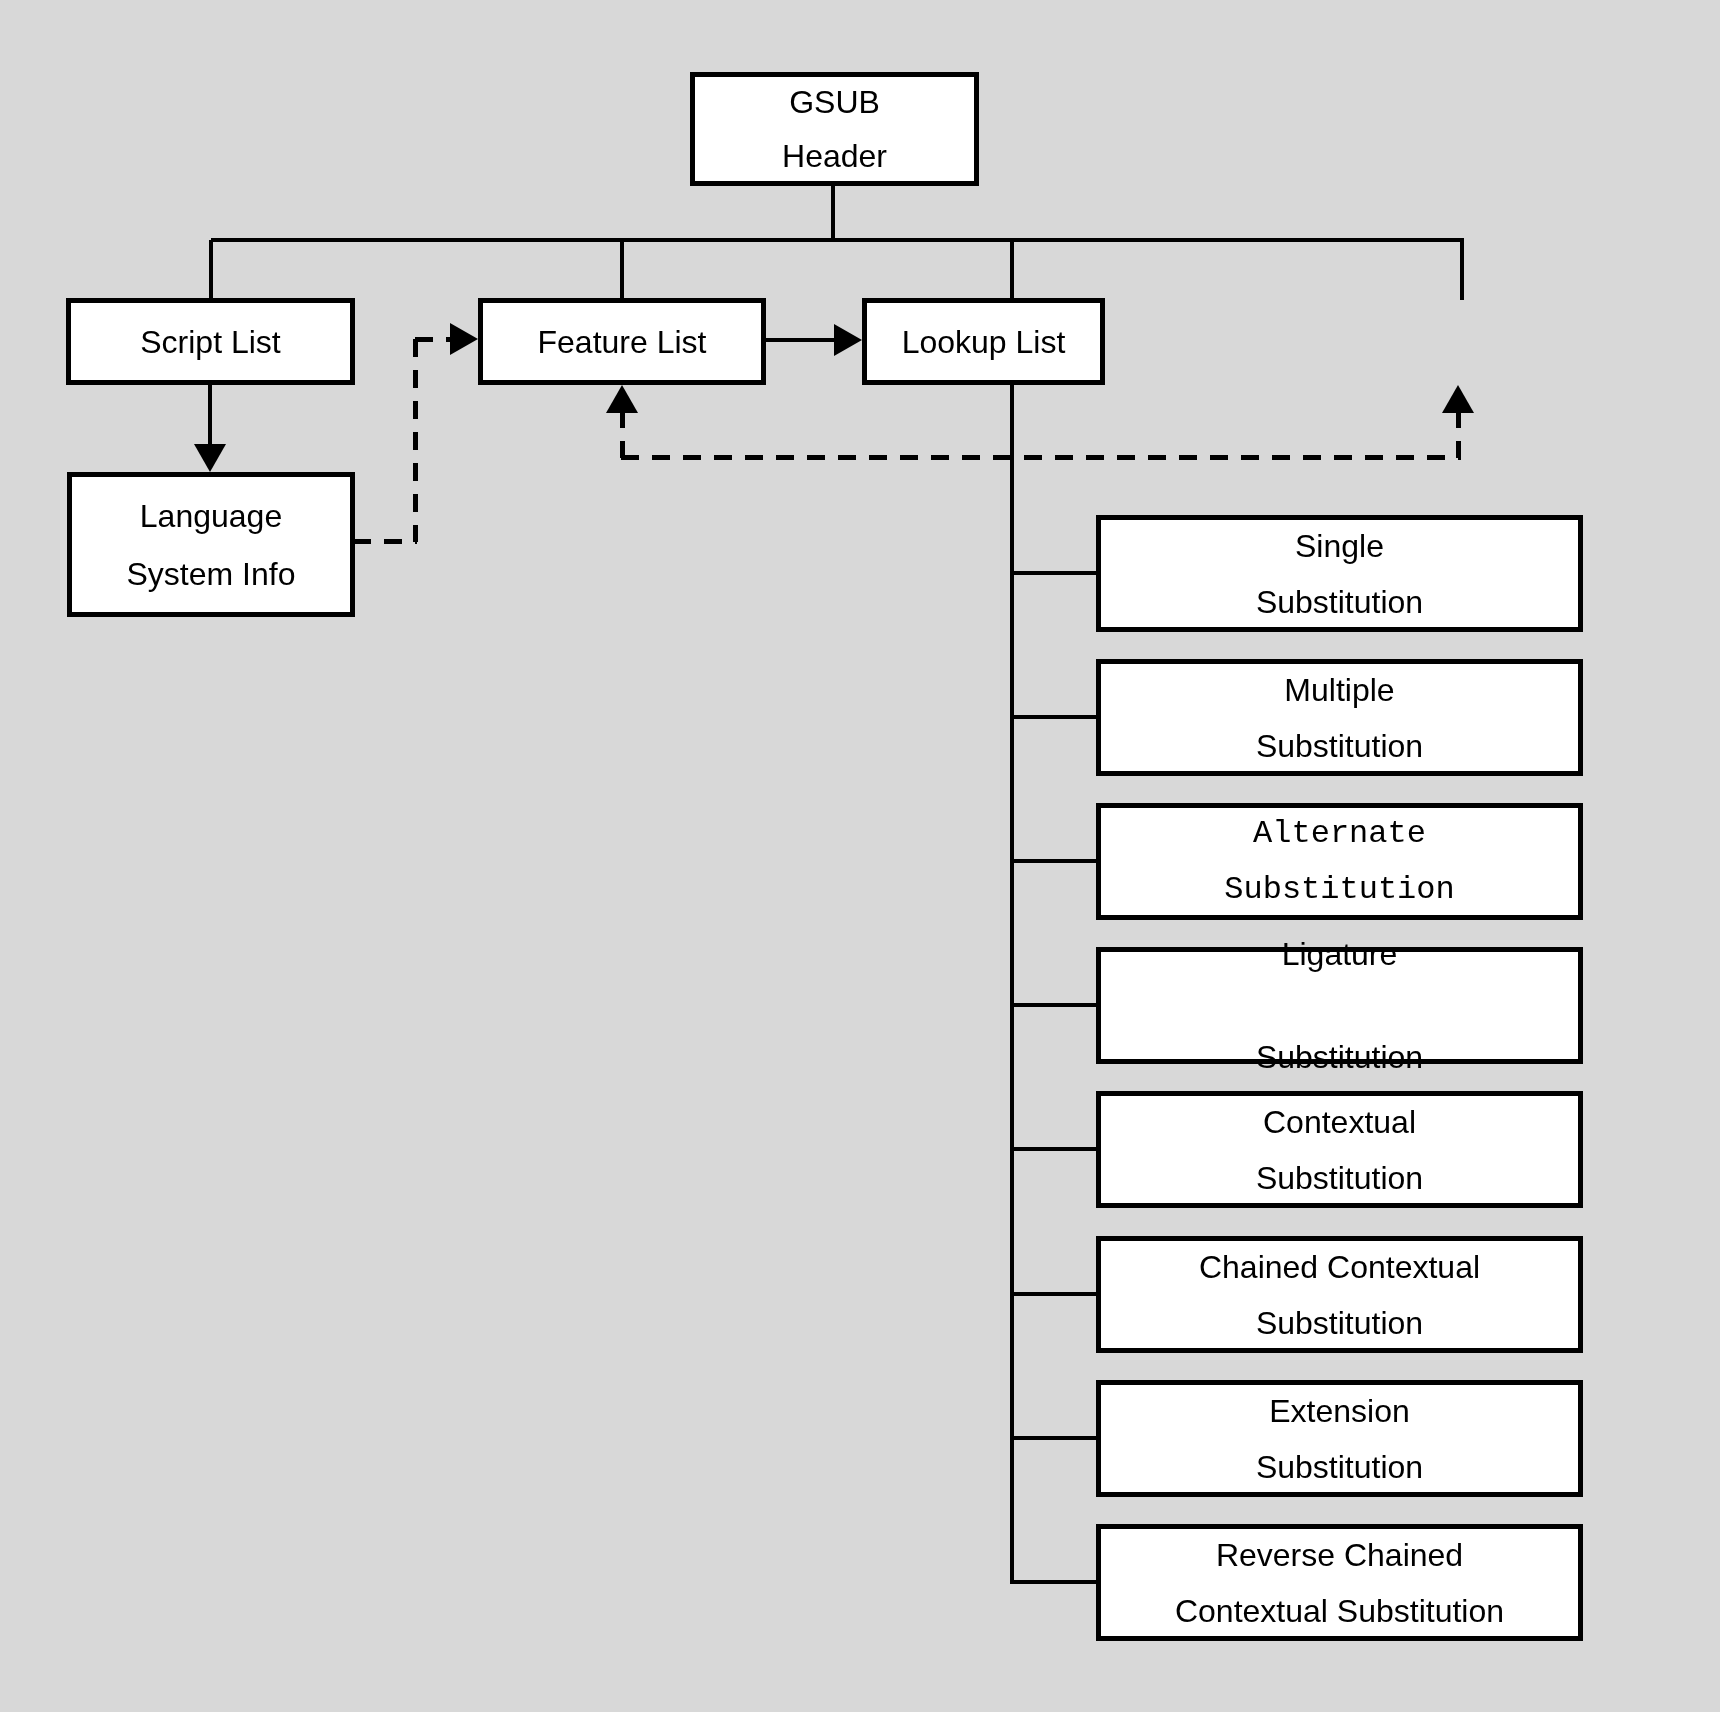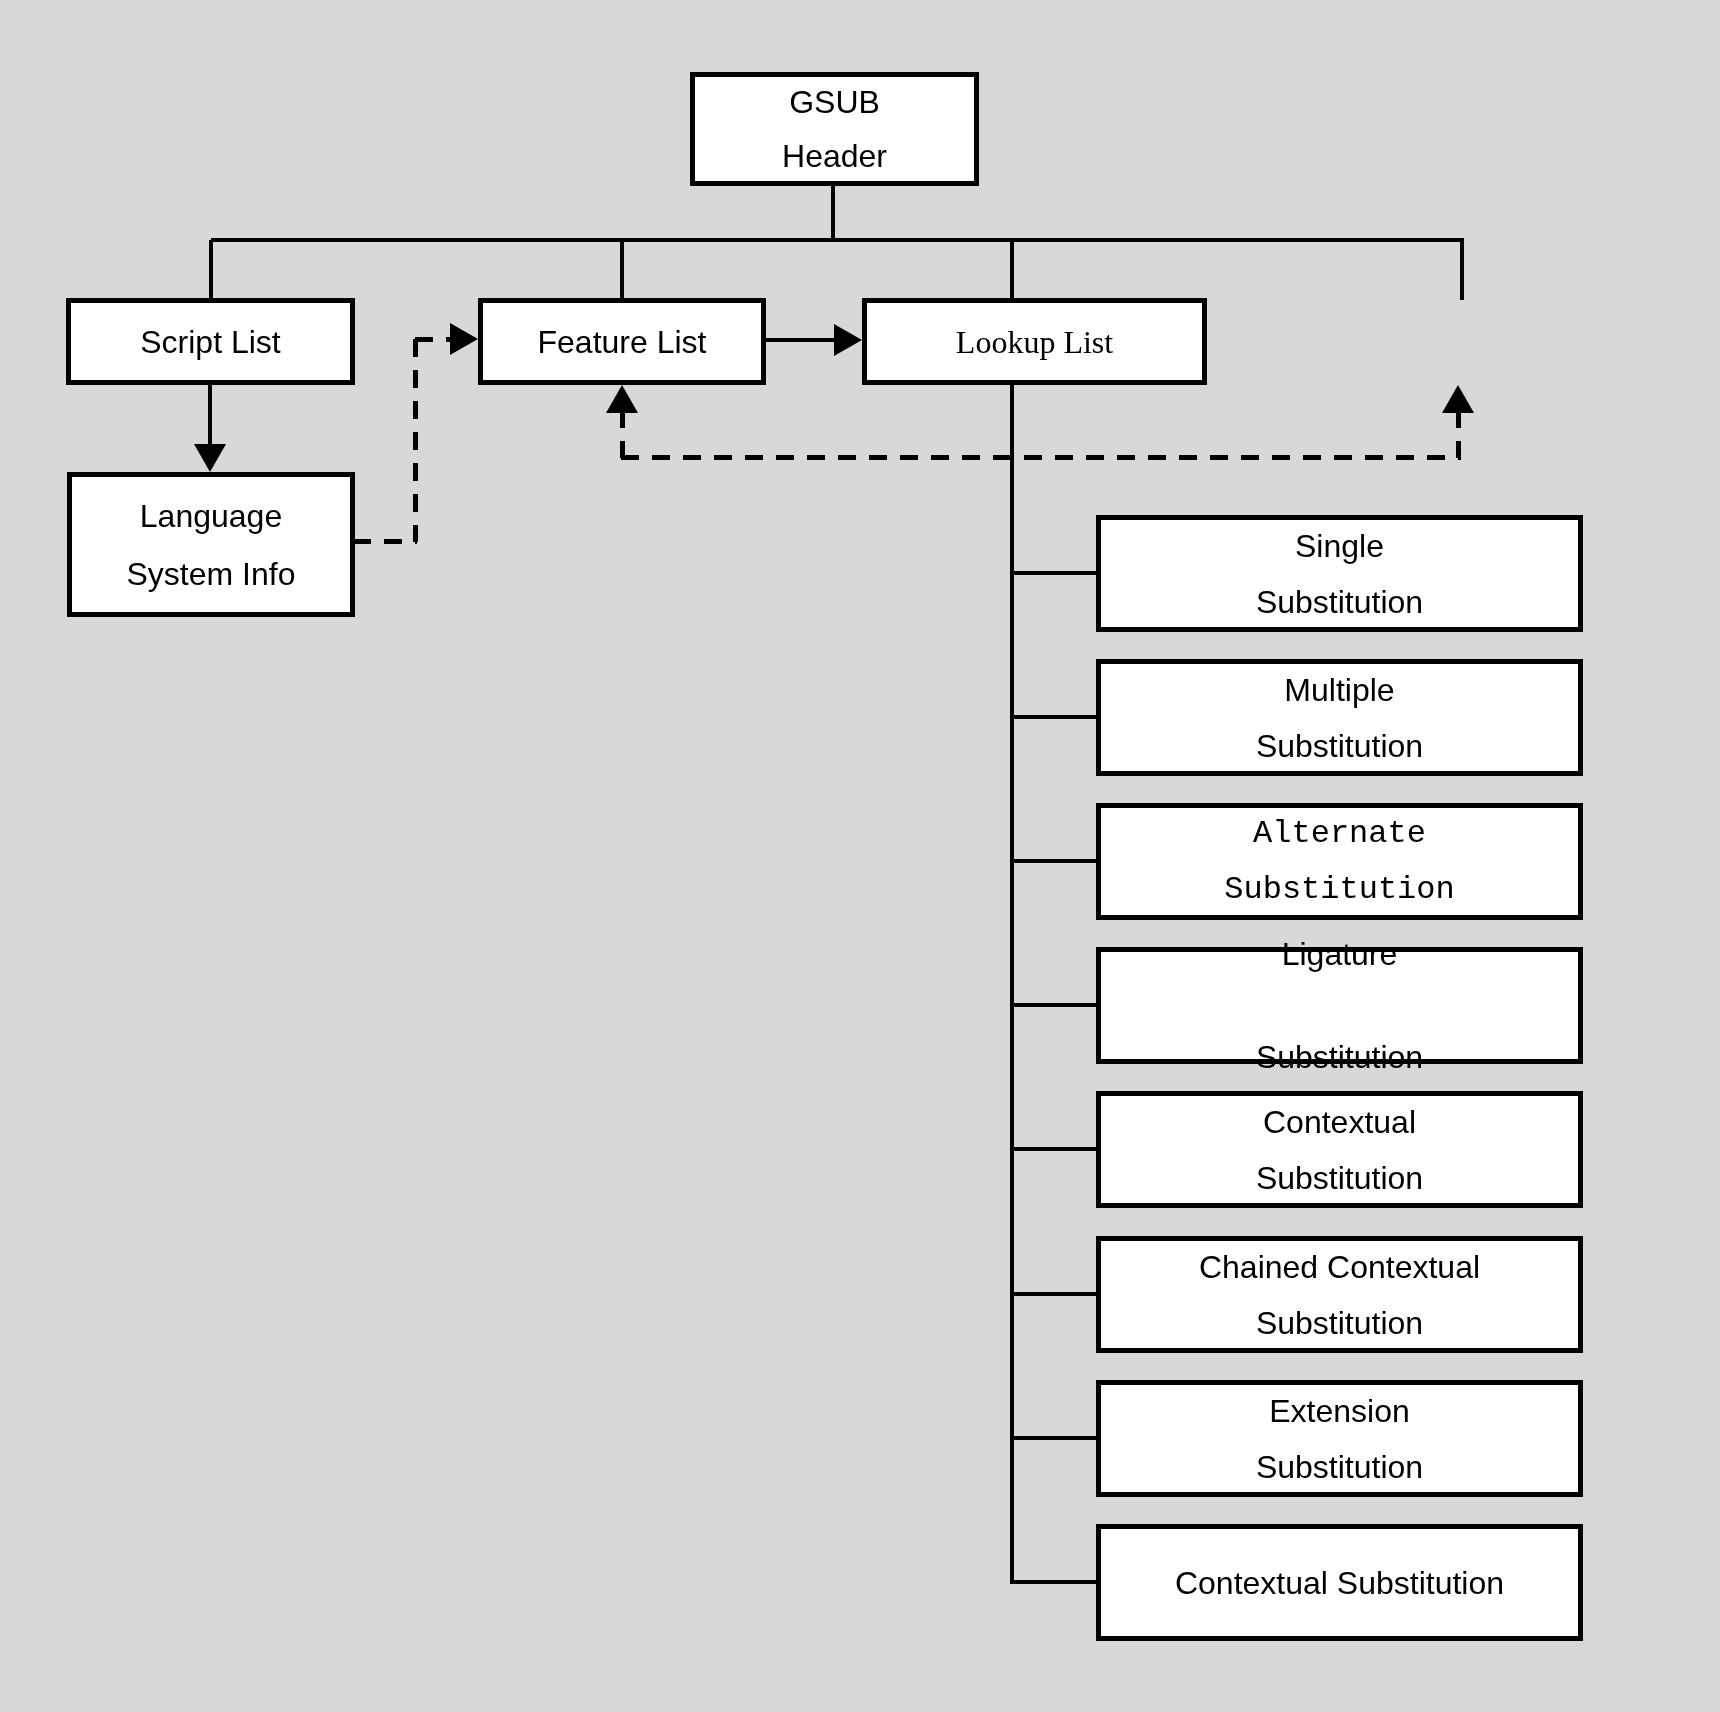--- a/index.html
+++ b/index.html
@@ -82,21 +82,21 @@
   </div>
 
   <div class="node" style="left:66px;top:298px;width:289px;height:87px;">
     <span>Script List</span>
   </div>
 
   <div class="node" style="left:478px;top:298px;width:288px;height:87px;">
     <span>Feature List</span>
   </div>
 
-  <div class="node" style="left:862px;top:298px;width:345px;height:87px;font-family:Liberation Serif, serif;">
+  <div class="node" style="left:862px;top:298px;width:243px;height:87px;">
     <span>Lookup List</span>
   </div>
 
 
   <div class="node" style="left:67px;top:472px;width:288px;height:145px;line-height:58px;">
     <span>Language</span>
     <span>System Info</span>
   </div>
 
   <div class="node" style="left:1096px;top:515px;width:487px;height:117px;">
@@ -128,16 +128,17 @@
     <span>Chained Contextual</span>
     <span>Substitution</span>
   </div>
 
   <div class="node" style="left:1096px;top:1380px;width:487px;height:117px;">
     <span>Extension</span>
     <span>Substitution</span>
   </div>
 
   <div class="node" style="left:1096px;top:1524px;width:487px;height:117px;">
+    <span>Reverse Chained</span>
     <span>Contextual Substitution</span>
   </div>
 
 </div>
 
 </body></html>

